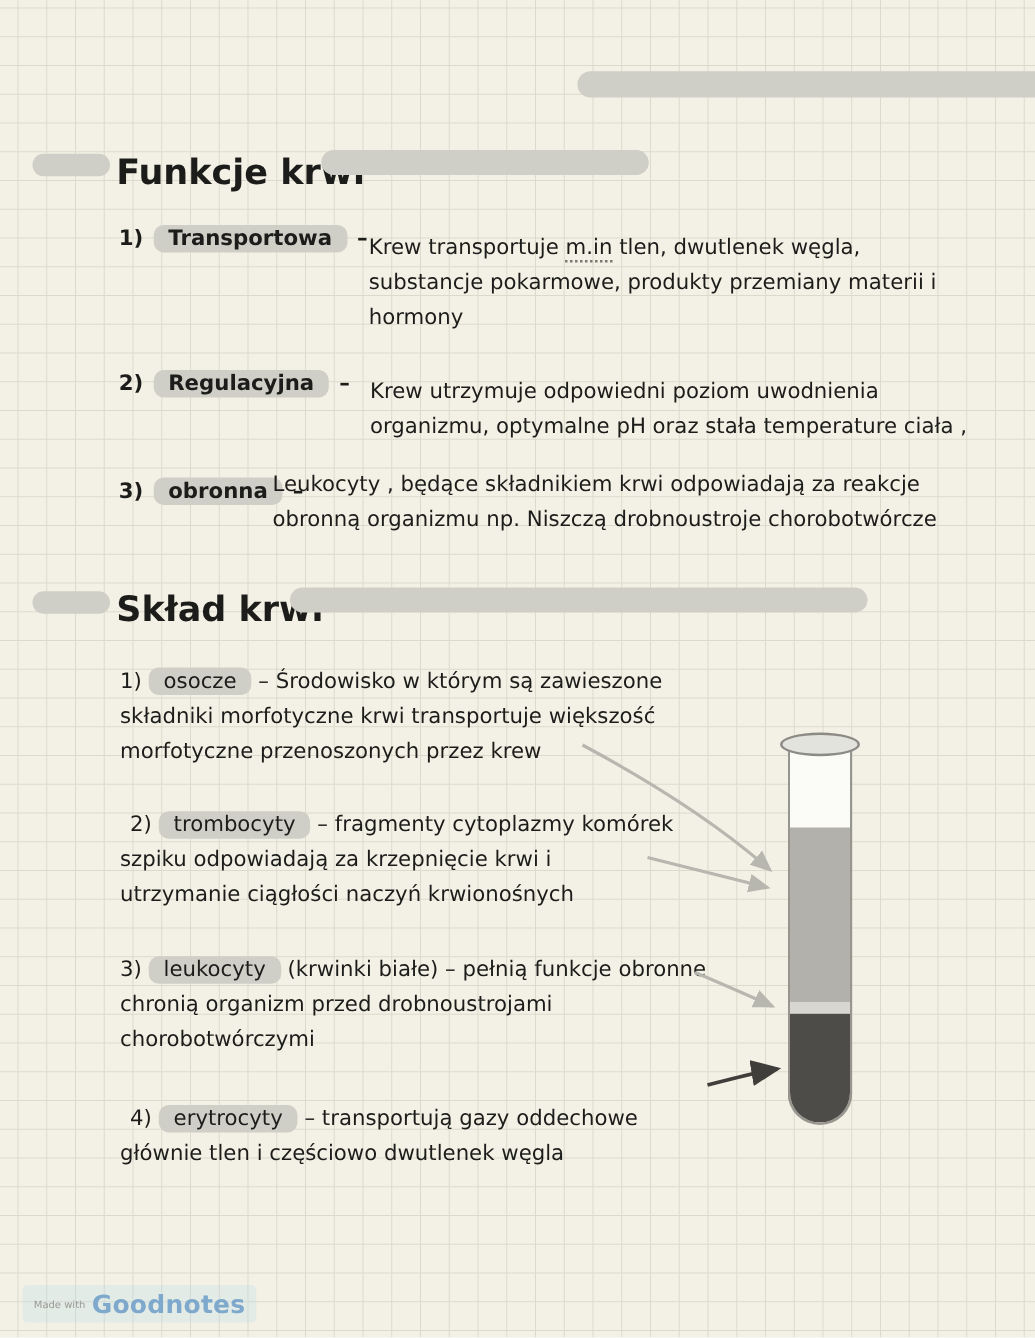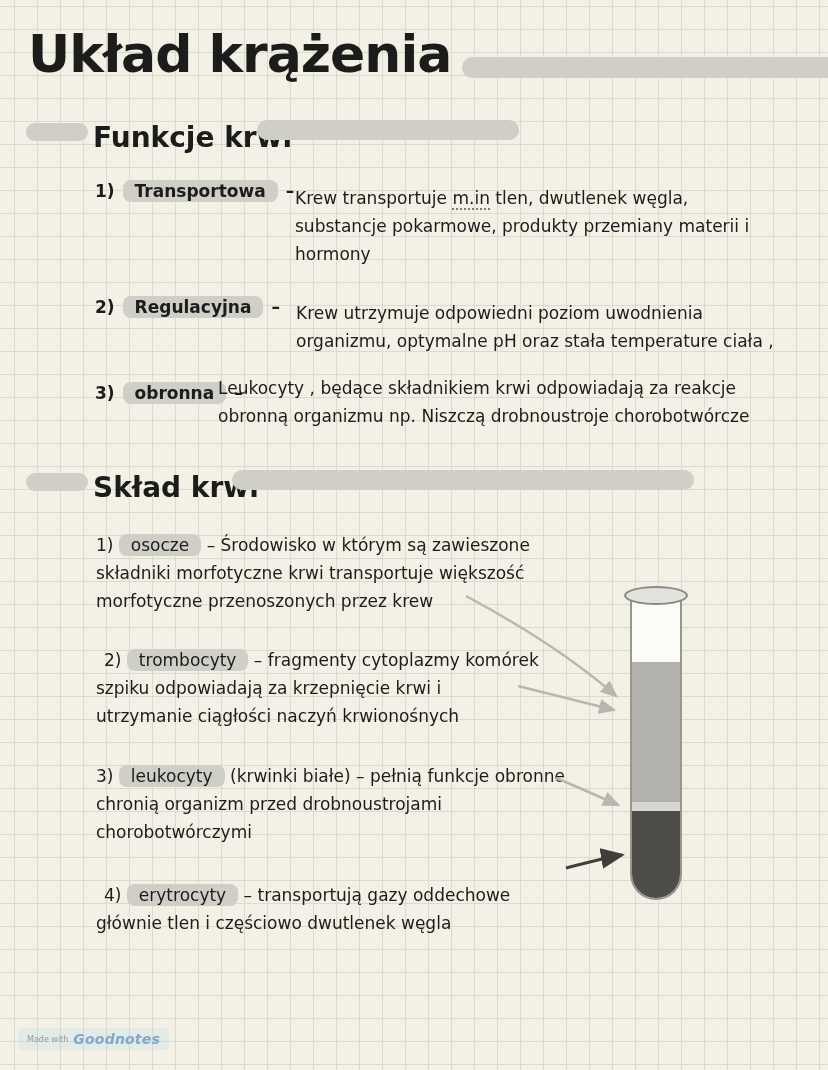--- a/index.html
+++ b/index.html
@@ -46,28 +46,27 @@
   .layer-empty{ height:68px; background:var(--tube-empty); }
   .layer-plasma{ height:140px; background:var(--tube-plasma); }
   .layer-buffy{ height:9px; background:var(--tube-buffy); }
   .layer-dark{ flex:1; background:var(--tube-dark); }
   .arrows{ left:0; top:0; width:828px; height:1070px; pointer-events:none; z-index:3; }
   .watermark{
     left:18px; top:1028px; display:flex; align-items:center; gap:5px;
     background:rgba(186,218,238,0.28); padding:3px 9px; border-radius:4px;
   }
   .wm-prefix{ font-size:8px; color:#9a9a94; }
-  .wm-brand{ font-size:14px; color:var(--brand-blue); font-weight:bold; letter-spacing:0.2px;font-style:italic; }
+  .wm-brand{ font-size:20px; color:var(--brand-blue); font-weight:bold; letter-spacing:0.2px; }
 </style>
 </head>
 <body>
 
 <div class="page">
 
-  <div class="abs title">Układ krążenia</div>
   <div class="abs bar" style="left:462px; top:57px; width:366px; height:21px; border-radius:11px 0 0 11px;"></div>
 
   <div class="abs pill-left" style="left:26px; top:123px;"></div>
   <div class="abs section-heading" style="left:93px; top:121px;">Funkcje krwi</div>
   <div class="abs bar" style="left:257px; top:120px; width:262px; height:20px;"></div>
 
   <div class="abs lead" style="left:95px; top:180px;">
     <span>1)</span>
     <span class="hl">Transportowa</span>
     <span>–</span>

